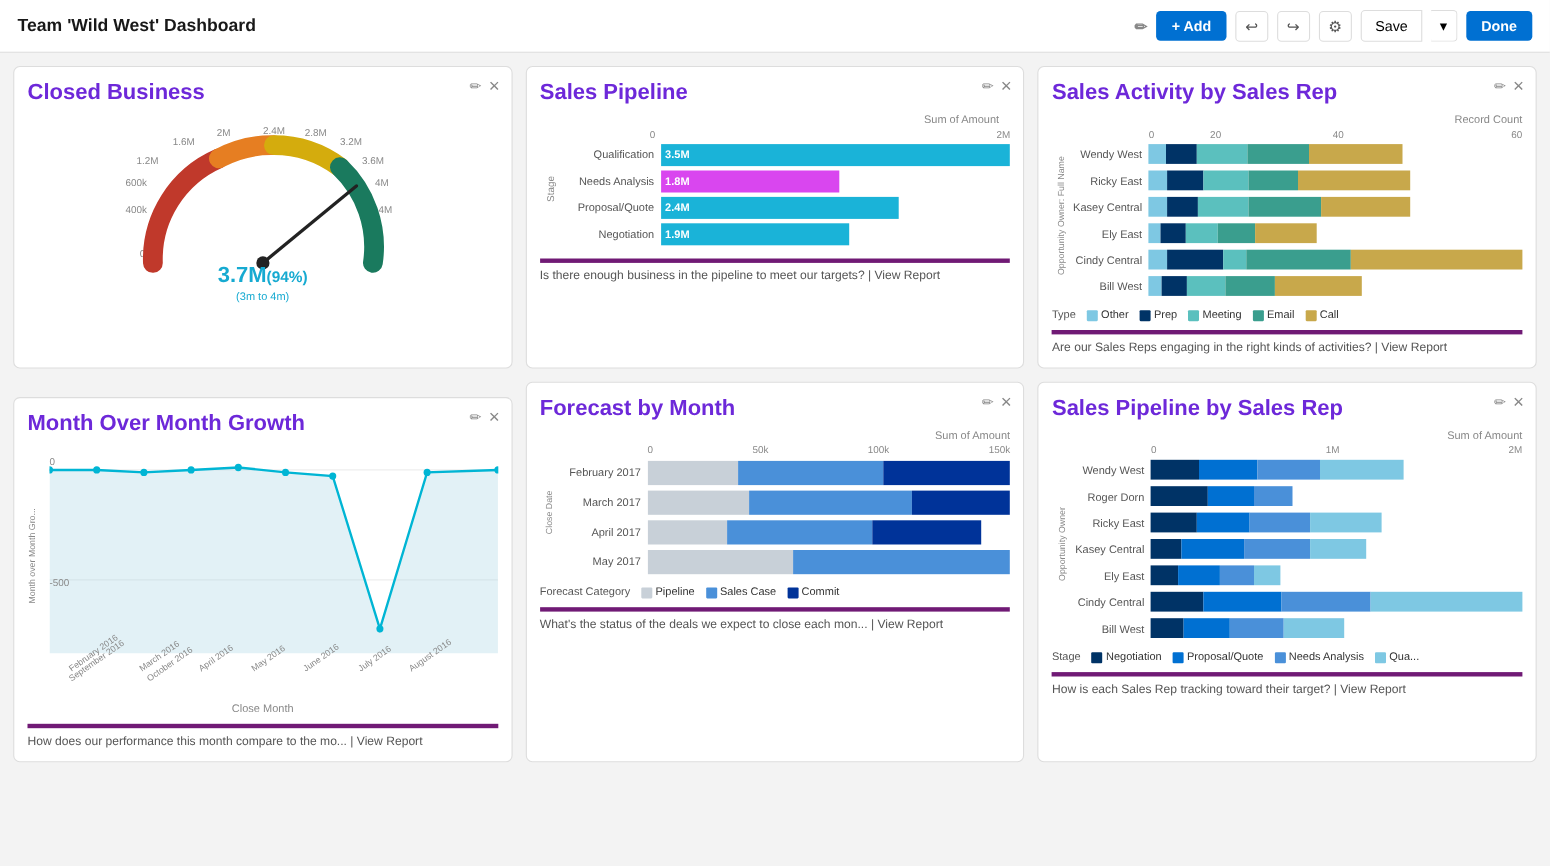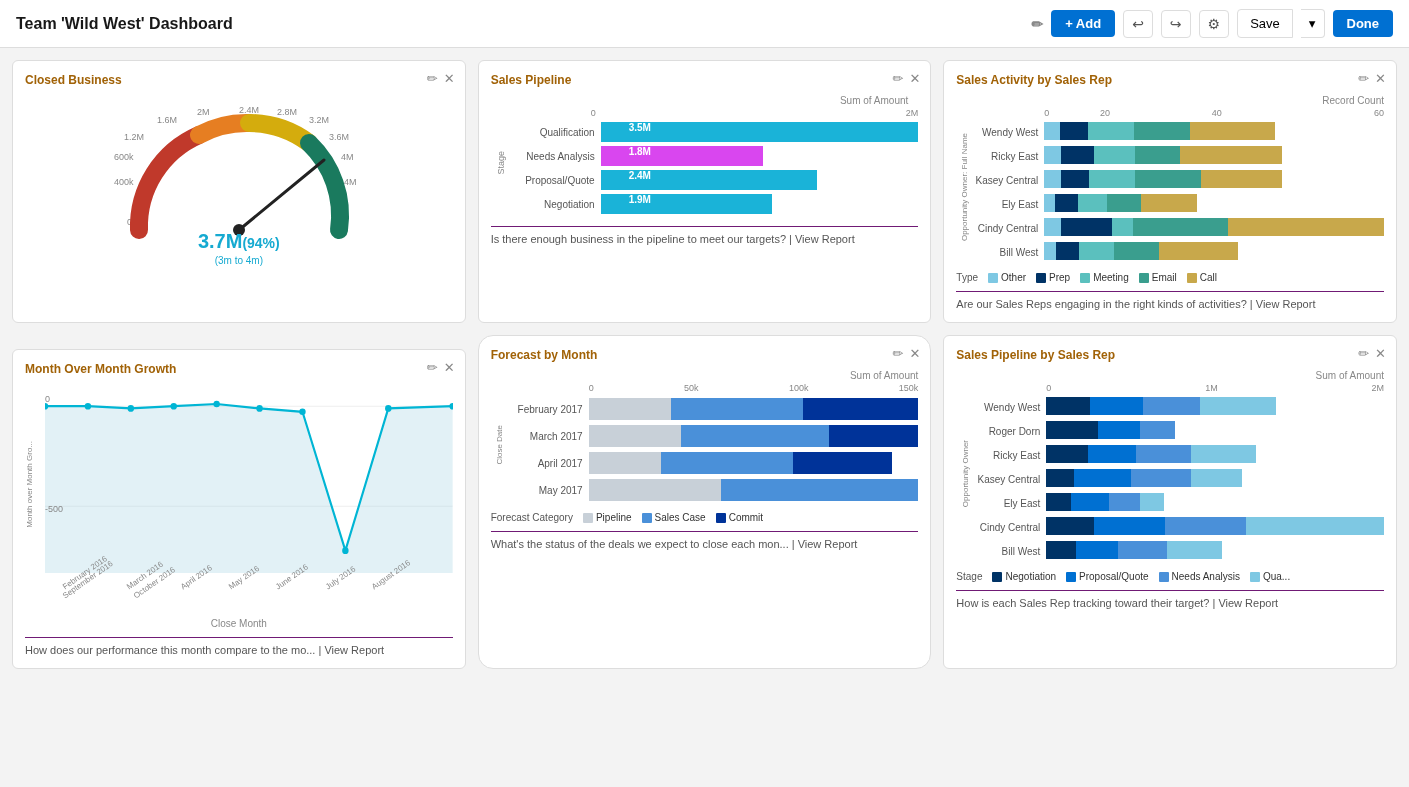--- a/index.html
+++ b/index.html
@@ -13,31 +13,31 @@
     .btn-icon { background: none; border: 1px solid #ddd; border-radius: 4px; padding: 5px 8px; cursor: pointer; color: #555; font-size: 14px; }
     .btn-save { background: none; border: 1px solid #ddd; border-radius: 4px 0 0 4px; padding: 6px 12px; cursor: pointer; font-size: 13px; font-weight: 500; }
     .btn-save-arrow { background: none; border: 1px solid #ddd; border-left: none; border-radius: 0 4px 4px 0; padding: 6px 8px; cursor: pointer; }
     .btn-done { background: #0070d2; color: #fff; border: none; border-radius: 4px; padding: 6px 14px; font-size: 13px; font-weight: 600; cursor: pointer; }
 
     
     .dashboard { display: grid; grid-template-columns: 1fr 1fr 1fr; grid-template-rows: auto auto; gap: 12px; padding: 12px; }
 
     
     .card { background: #fff; border-radius: 6px; border: 1px solid #ddd; padding: 12px; position: relative; overflow: hidden; }
-    .card-title { font-size: 12px; font-weight: 600; color: #a16207; margin-bottom: 8px; }
+    .card-title { font-size: 20px; font-weight: 600; color: #6d28d9; margin-bottom: 8px; }
     .card-actions { position: absolute; top: 10px; right: 10px; display: flex; gap: 6px; color: #888; font-size: 13px; }
     .card-actions span { cursor: pointer; }
-    .card-footer { font-size: 11px; color: #555; margin-top: 8px; border-top: 1px solid #701a75; padding-top: 6px; }
+    .card-footer { font-size: 11px; color: #555; margin-top: 8px; border-top: 4px solid #701a75; padding-top: 6px; }
 
     
     .gauge-container { display: flex; flex-direction: column; align-items: center; justify-content: center; padding: 10px 0; }
     .bar-row { display: flex; align-items: center; margin: 4px 0; }
     .bar-row-label { font-size: 10px; color: #555; text-align: right; width: 90px; min-width: 90px; padding-right: 6px; }
     .bar-track { flex: 1; height: 20px; position: relative; background: transparent; }
-    .bar-fill { height: 100%; display: flex; align-items: flex-start; padding-left: 24px; }
+    .bar-fill { height: 100%; display: flex; align-items: center; }
     .bar-val { font-size: 10px; color: #fff; padding-left: 4px; font-weight: 600; }
 
     
     .stacked-bar { display: flex; height: 18px; }
     .stacked-seg { height: 100%; }
 
     
     .legend { display: flex; gap: 10px; flex-wrap: wrap; margin-top: 6px; font-size: 10px; align-items: center; }
     .legend-item { display: flex; align-items: center; gap: 3px; }
     .legend-dot { width: 10px; height: 10px; border-radius: 1px; display: inline-block; }
@@ -46,21 +46,21 @@
     .forecast-bar-row { display: flex; align-items: center; margin: 5px 0; }
     .forecast-label { font-size: 10px; color: #555; text-align: right; width: 80px; min-width: 80px; padding-right: 6px; }
     .forecast-track { flex: 1; height: 22px; display: flex; }
     .forecast-seg { height: 100%; }
 
     
     .card-closed { grid-column: 1; grid-row: 1; }
     .card-pipeline { grid-column: 2; grid-row: 1; }
     .card-activity { grid-column: 3; grid-row: 1; }
     .card-mom { grid-column: 1; grid-row: 2; margin-top: 14px; }
-    .card-forecast { grid-column: 2; grid-row: 2; border-radius: 15px; }
+    .card-forecast { grid-column: 2; grid-row: 2; }
     .card-pipeline-rep { grid-column: 3; grid-row: 2; }
   </style>
 </head>
 <body>
 
 <div class="topbar">
   <span class="topbar-title">
     <span>Team 'Wild West' Dashboard</span>
     <span class="edit-icon">✏</span>
   </span>

